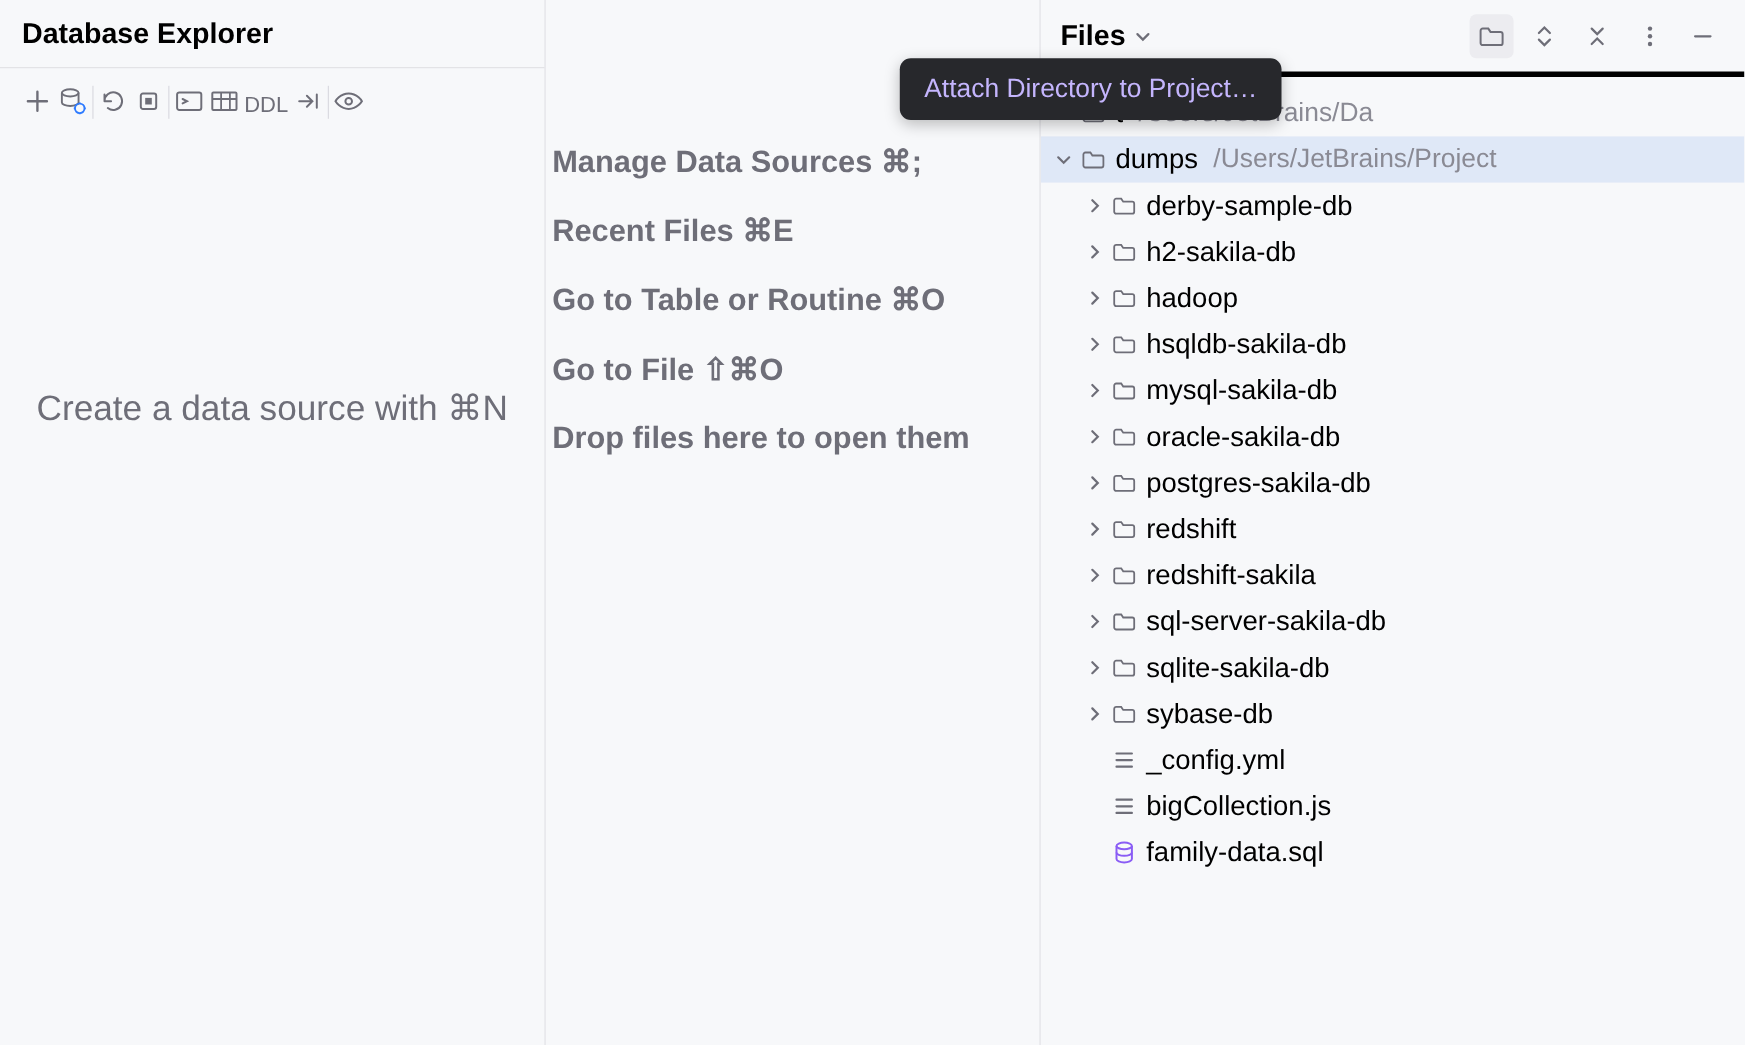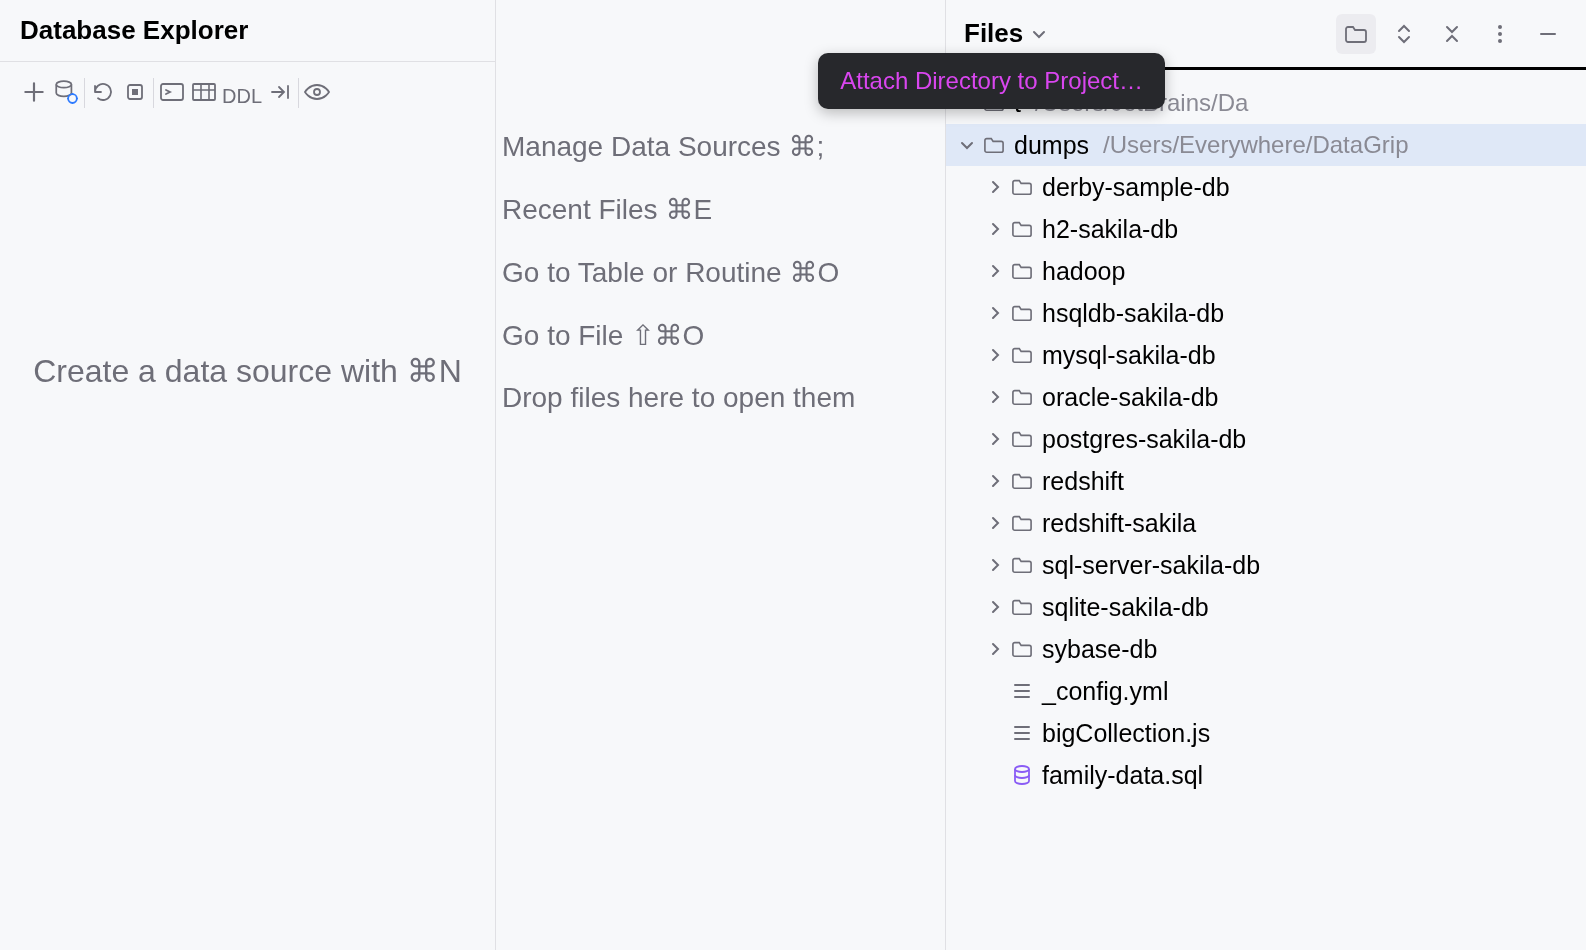--- a/index.html
+++ b/index.html
@@ -83,33 +83,34 @@
     height: 100%;
     border-right: 1px solid #e0e0e4;
     padding: 130px 0 0 4px;
     position: relative;
   }
   .center-list {
     display: flex;
     flex-direction: column;
     gap: 30px;
     padding-left: 2px;
+    font-weight: bold;
   }
   .center-item {
     font-size: 28px;
     color: #6e6e78;
   }
 
   
   .tooltip {
     position: absolute;
     top: 53px;
     right: -220px;
     background: #27282c;
-    color: #d946ef;
+    color: #c4b5fd;
     padding: 14px 22px;
     border-radius: 10px;
     font-size: 24px;
     white-space: nowrap;
     z-index: 50;
     box-shadow: 0 4px 14px rgba(0,0,0,.25);
   }
 
   
   .right-panel {
@@ -119,21 +120,21 @@
     flex-direction: column;
     background: #f7f8fa;
     overflow: hidden;
   }
   .right-header {
     height: 70px;
     display: flex;
     align-items: center;
     padding: 0 18px;
     gap: 8px;
-    border-bottom: 3px solid #000000;
+    border-bottom: 5px solid #000000;
   }
   .files-label {
     font-size: 26px;
     font-weight: 700;
     display: flex;
     align-items: center;
     gap: 8px;
     cursor: pointer;
   }
   .right-header-spacer { flex: 1; }
@@ -334,21 +335,21 @@
             <svg width="16" height="16" viewBox="0 0 16 16">
               <path d="M3 6l5 5 5-5" fill="none" stroke="#6e6e78" stroke-width="2" stroke-linecap="round"></path>
             </svg>
           </span>
           <span class="icn">
             <svg width="22" height="20" viewBox="0 0 24 22">
               <path d="M2 6a2 2 0 0 1 2-2h5l2 3h9a2 2 0 0 1 2 2v8a2 2 0 0 1-2 2H4a2 2 0 0 1-2-2z" fill="none" stroke="#6e6e78" stroke-width="1.8"></path>
             </svg>
           </span>
           <span class="label">dumps</span>
-          <span class="path">/Users/Everywhere/DataGrip</span>
+          <span class="path">/Users/JetBrains/Project</span>
         </div>
         <div class="tree-row indent-1">
           <span class="chev">
             <svg width="16" height="16" viewBox="0 0 16 16">
               <path d="M6 3l5 5-5 5" fill="none" stroke="#6e6e78" stroke-width="2" stroke-linecap="round"></path>
             </svg>
           </span>
           <span class="icn">
             <svg width="22" height="20" viewBox="0 0 24 22">
               <path d="M2 6a2 2 0 0 1 2-2h5l2 3h9a2 2 0 0 1 2 2v8a2 2 0 0 1-2 2H4a2 2 0 0 1-2-2z" fill="none" stroke="#6e6e78" stroke-width="1.8"></path>

